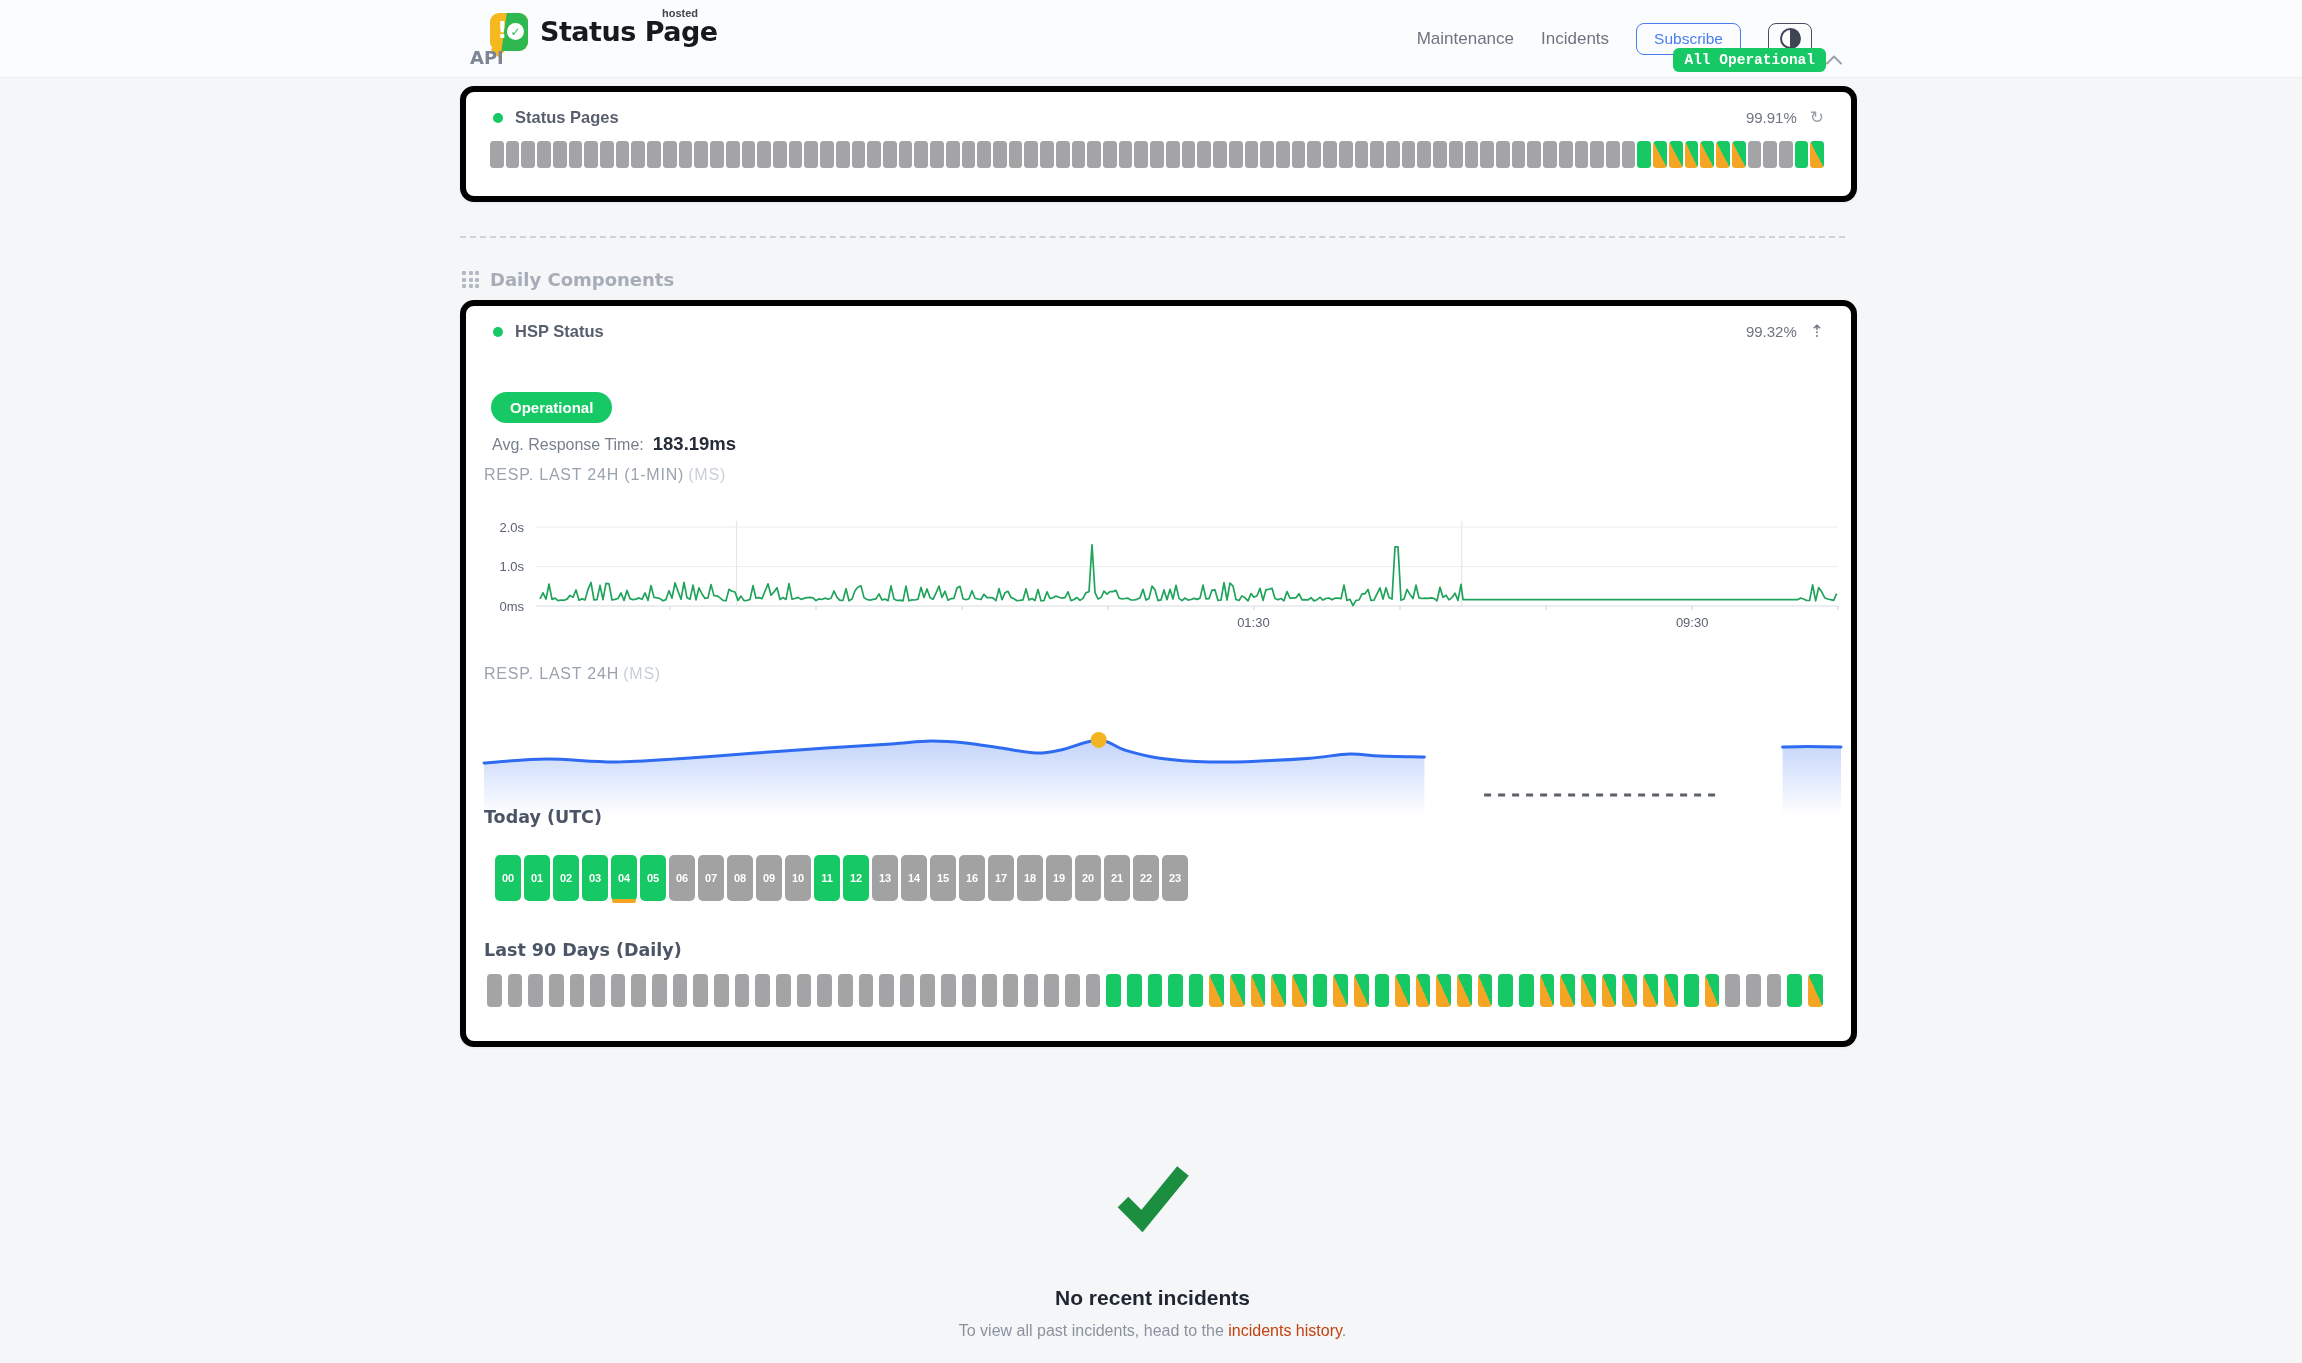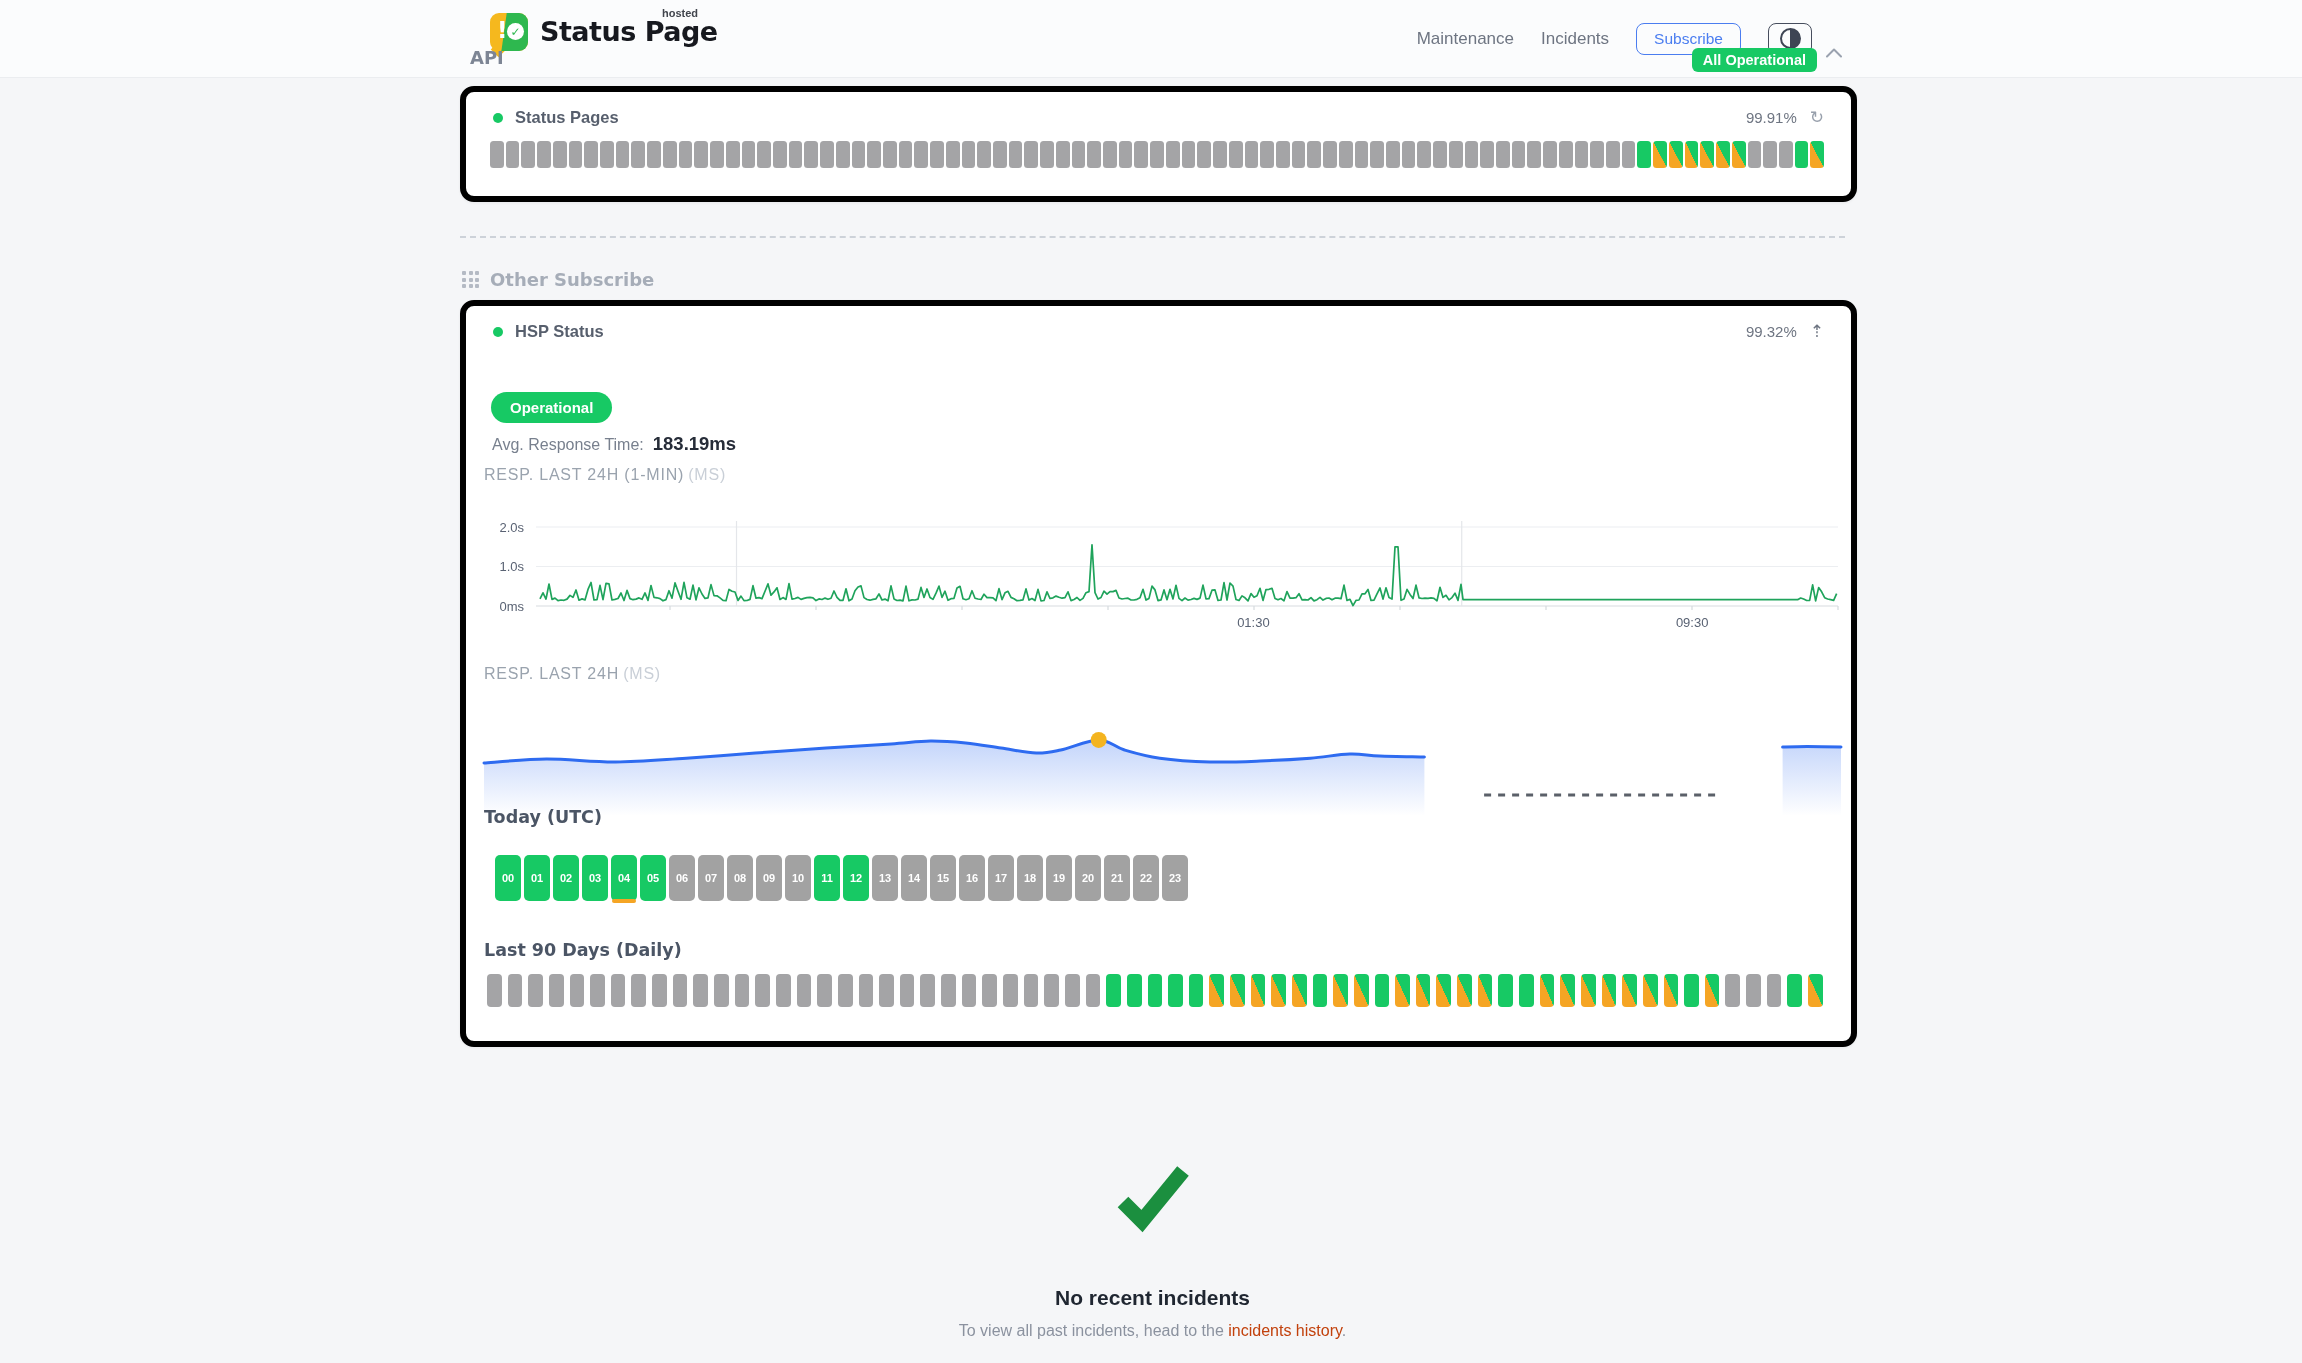--- a/index.html
+++ b/index.html
@@ -13,21 +13,21 @@
   .logo-tail{position:absolute;left:3px;bottom:-4px;width:11px;height:11px;background:#f5b81e;transform:rotate(45deg);}
   .logo-excl{position:absolute;left:7px;top:4px;color:#fff;font-weight:bold;font-size:23px;font-family:"DejaVu Sans",sans-serif;}
   .logo-check-circle{position:absolute;right:4px;top:10px;width:17px;height:17px;background:#fff;border-radius:50%;display:flex;align-items:center;justify-content:center;color:#2eb84f;font-size:12px;font-weight:bold;font-family:"DejaVu Sans",sans-serif;}
   .logo-title{margin-left:12px;font-family:"DejaVu Sans",sans-serif;font-size:27px;font-weight:700;color:#17191f;letter-spacing:-0.5px;line-height:38px;}
   .logo-hosted{position:absolute;left:172px;top:-6px;font-size:11px;color:#41454d;font-weight:600;}
   .nav{position:absolute;top:0;right:490px;height:77px;display:flex;align-items:center;gap:27px;}
   .nav-link{font-size:17px;color:#6e7582;cursor:pointer;}
   .subscribe-btn{border:1.5px solid #4a7df0;color:#4a7df0;background:transparent;border-radius:8px;font-size:15.5px;padding:6px 17px;font-family:inherit;cursor:pointer;}
   .theme-btn{width:44px;height:32px;border:1.5px solid #474e5e;border-radius:8px;background:transparent;display:flex;align-items:center;justify-content:center;cursor:pointer;}
   .theme-icon{width:17px;height:17px;border:2px solid #3e4554;border-radius:50%;background:linear-gradient(to right,transparent 50%,#3e4554 50%);}
-  .status-strip{position:absolute;top:48px;right:460px;display:flex;gap:9px;}
+  .status-strip{position:absolute;top:48px;right:460px;display:flex;align-items:center;font-family:Liberation Mono, monospace;}
   .all-op-badge{background:#17c964;color:#fff;font-size:14.5px;font-weight:700;border-radius:6px;padding:4px 11px;cursor:pointer;}
   
   .api-title{position:absolute;left:470px;top:47px;font-family:"DejaVu Sans",sans-serif;font-size:18px;font-weight:600;color:#7d8594;}
   .card{position:absolute;left:460px;width:1385px;background:#fff;border:6px solid #000000;border-radius:14px;box-shadow:0 1px 3px rgba(16,24,40,.06);}
   .api-card{top:86px;height:104px;}
   .comp-row{position:absolute;left:27px;right:27px;top:16px;display:flex;align-items:center;}
   .status-dot{width:10px;height:10px;border-radius:50%;background:#17c964;flex:none;}
   .comp-name{margin-left:12px;font-size:16.5px;font-weight:600;color:#575f6d;}
   .comp-right{margin-left:auto;display:flex;align-items:center;gap:13px;}
   .pct{font-size:15px;color:#6e7582;}
@@ -214,21 +214,21 @@
         <i></i>
         <i></i>
         <i></i>
         <i></i>
         <i></i>
         <i></i>
         <i></i>
         <i></i>
         <i></i>
       </span>
-    <span class="section-title">Other Subscribe</span>
+    <span class="section-title">Daily Components</span>
   </div>
 
   <div class="card hsp-card">
     <div class="comp-row">
       <span class="status-dot"></span>
       <span class="comp-name">HSP Status</span>
       <span class="comp-right">
         <span class="pct">99.32%</span>
         <span class="up-icon">⇡</span>
       </span>

